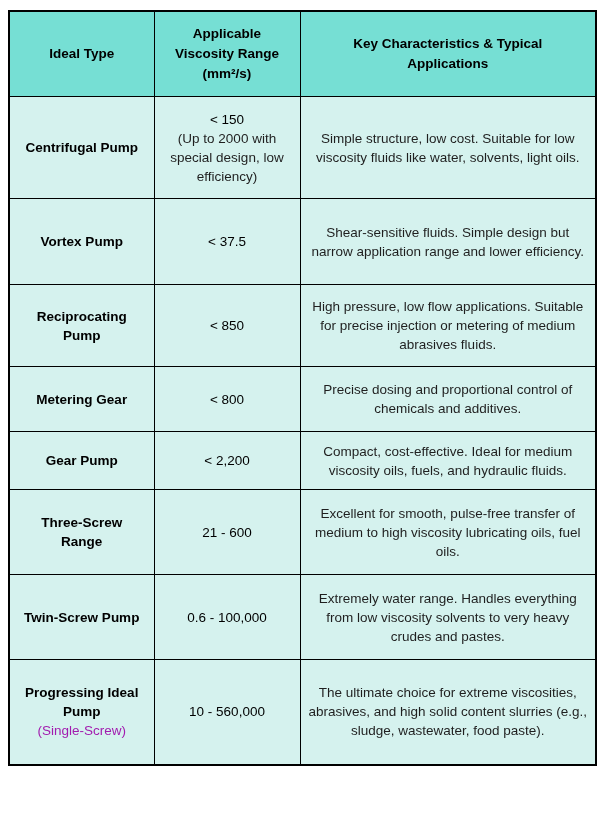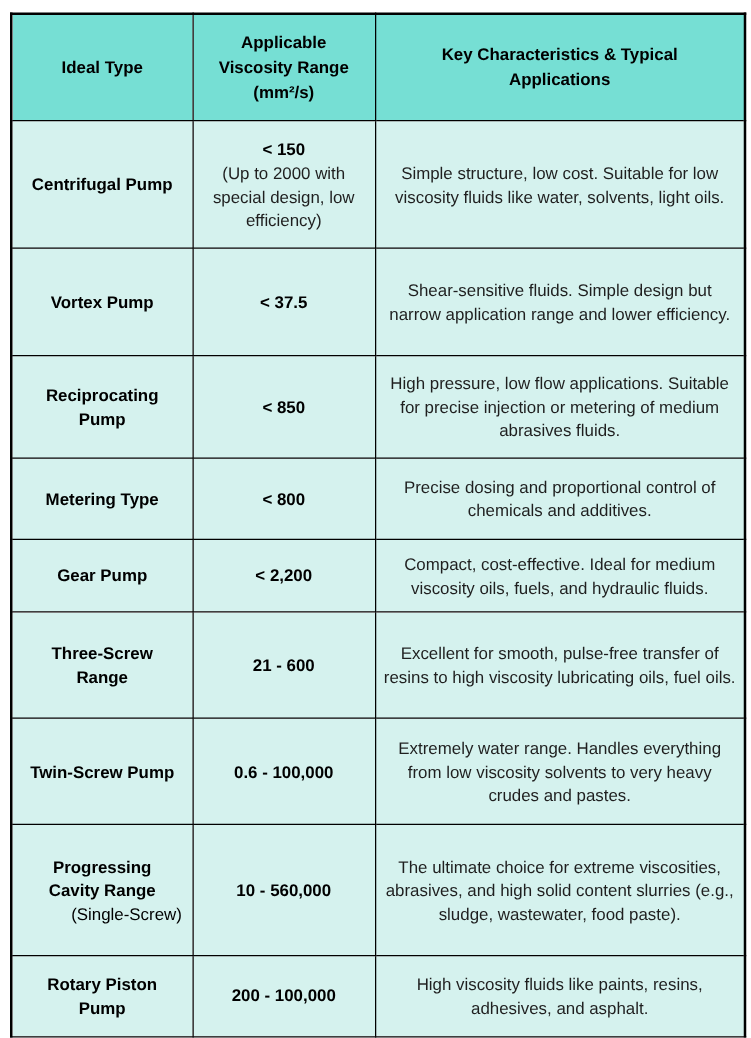--- a/index.html
+++ b/index.html
@@ -43,22 +43,22 @@
     color: #1f1f1f;
     font-size: 13.5px;
     line-height: 19px;
     padding: 0 6px;
   }
   .col-pump  { width: 145px; }
   .col-range { width: 146px; }
   .col-desc  { width: 296px; }
 
   .pump-name  { font-weight: bold; color: #000; padding: 0 4px; }
-  .pump-note  { font-weight: normal; color: #000000; text-align: right; }
-  .range-val  { font-weight: bold; color: #000; }
+  .pump-note  { font-weight: normal; color: #a21caf; }
+  .range-val  { font-weight: normal; color: #000; }
   .range-note { font-weight: normal; color: #1f1f1f; }
   .desc-text  { color: #1f1f1f; }
 
   .hdr-inner-2 { max-width: 116px; margin: 12px auto; text-align: center; }
   .hdr-inner-3 { max-width: 224px; margin: 0 auto; }
   td.cell.pump-cell { padding: 0 8px; }
 
   thead tr { height: 85px; }
   tbody tr:nth-child(1) { height: 102px; }
   tbody tr:nth-child(2) { height: 86px; }
@@ -128,21 +128,21 @@
         <td class="cell">
             <div class="range-val">&lt; 850</div>
             <div class="range-note"></div>
           </td>
         <td class="cell">
             <div class="desc-text">High pressure, low flow applications. Suitable for precise injection or metering of medium abrasives fluids.</div>
           </td>
       </tr>
       <tr>
         <td class="cell pump-cell">
-            <div class="pump-name">Metering Type</div>
+            <div class="pump-name">Metering Gear</div>
             <div class="pump-note"></div>
           </td>
         <td class="cell">
             <div class="range-val">&lt; 800</div>
             <div class="range-note"></div>
           </td>
         <td class="cell">
             <div class="desc-text">Precise dosing and proportional control of chemicals and additives.</div>
           </td>
       </tr>
@@ -162,57 +162,44 @@
       <tr>
         <td class="cell pump-cell">
             <div class="pump-name">Three-Screw Range</div>
             <div class="pump-note"></div>
           </td>
         <td class="cell">
             <div class="range-val">21 - 600</div>
             <div class="range-note"></div>
           </td>
         <td class="cell">
-            <div class="desc-text">Excellent for smooth, pulse-free transfer of resins to high viscosity lubricating oils, fuel oils.</div>
+            <div class="desc-text">Excellent for smooth, pulse-free transfer of medium to high viscosity lubricating oils, fuel oils.</div>
           </td>
       </tr>
       <tr>
         <td class="cell pump-cell">
             <div class="pump-name">Twin-Screw Pump</div>
             <div class="pump-note"></div>
           </td>
         <td class="cell">
             <div class="range-val">0.6 - 100,000</div>
             <div class="range-note"></div>
           </td>
         <td class="cell">
             <div class="desc-text">Extremely water range. Handles everything from low viscosity solvents to very heavy crudes and pastes.</div>
           </td>
       </tr>
       <tr>
         <td class="cell pump-cell">
-            <div class="pump-name">Progressing Cavity Range</div>
+            <div class="pump-name">Progressing Ideal Pump</div>
             <div class="pump-note">(Single-Screw)</div>
           </td>
         <td class="cell">
             <div class="range-val">10 - 560,000</div>
             <div class="range-note"></div>
           </td>
         <td class="cell">
             <div class="desc-text">The ultimate choice for extreme viscosities, abrasives, and high solid content slurries (e.g., sludge, wastewater, food paste).</div>
-          </td>
-      </tr>
-      <tr>
-        <td class="cell pump-cell">
-            <div class="pump-name">Rotary Piston Pump</div>
-            <div class="pump-note"></div>
-          </td>
-        <td class="cell">
-            <div class="range-val">200 - 100,000</div>
-            <div class="range-note"></div>
-          </td>
-        <td class="cell">
-            <div class="desc-text">High viscosity fluids like paints, resins, adhesives, and asphalt.</div>
           </td>
       </tr>
     </tbody>
   </table>
 </div>
 
 </body></html>

